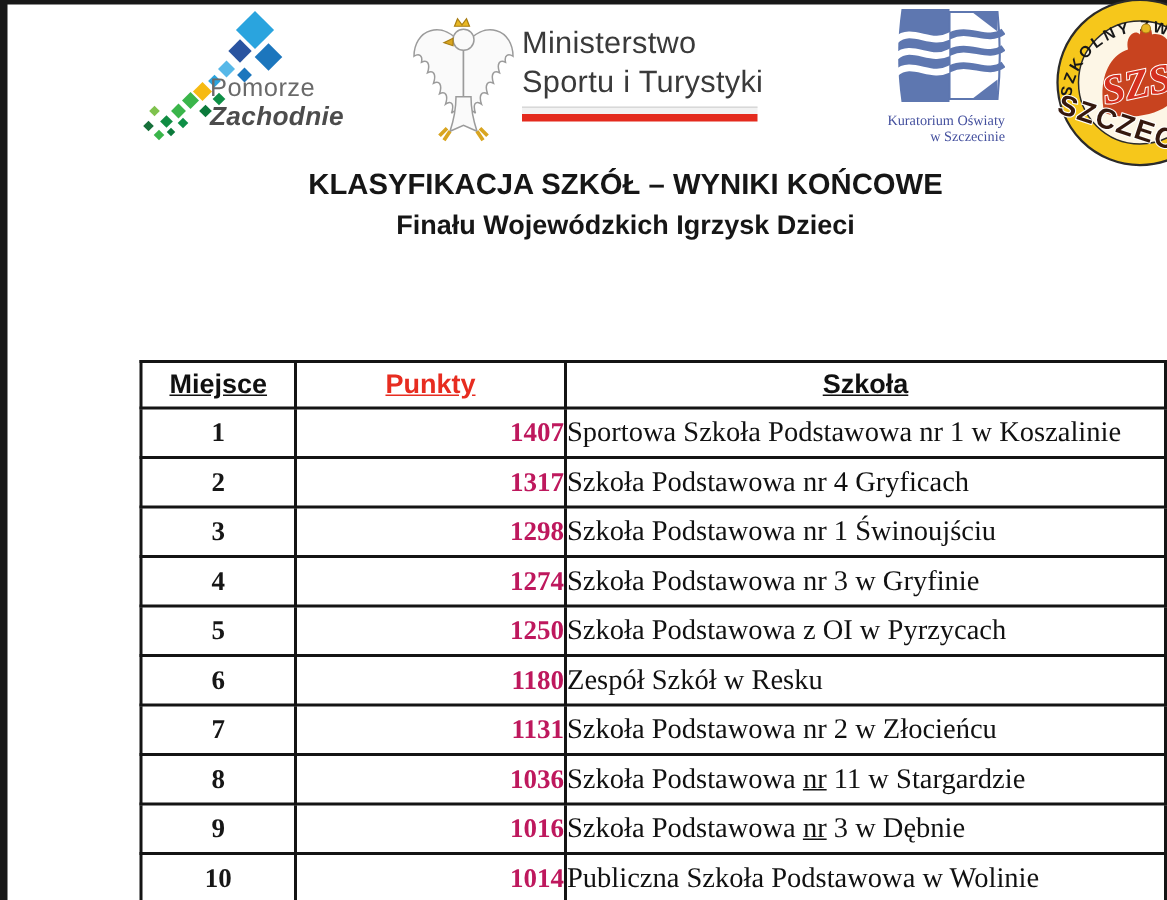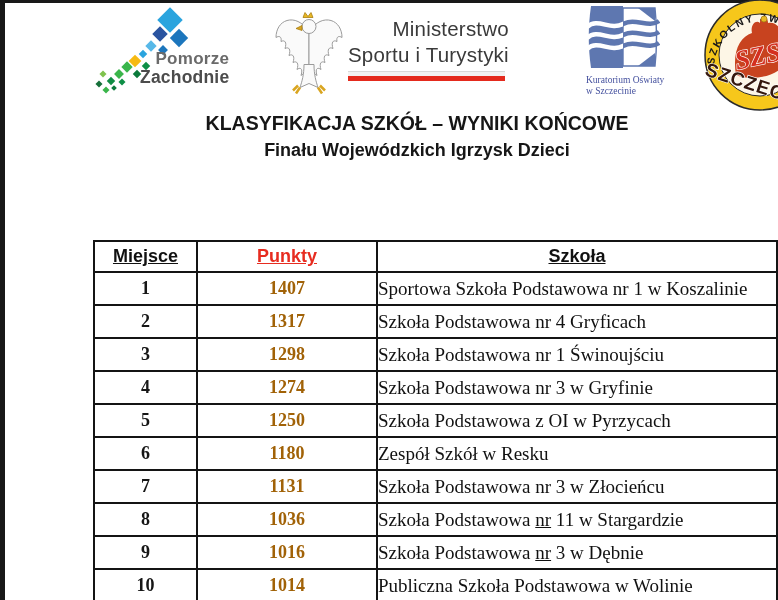--- a/index.html
+++ b/index.html
@@ -4,51 +4,51 @@
 <style>
   html,body{margin:0;padding:0;background:#fff;}
   .page{position:relative;width:778px;height:600px;background:#ffffff;overflow:hidden;
         font-family:"Liberation Sans",sans-serif;}
   .scan-border-top{position:absolute;left:0;top:0;width:778px;height:3px;background:#181818;}
   .scan-border-left{position:absolute;left:0;top:0;width:5px;height:600px;background:#181818;}
 
   
   .logo-pomorze{position:absolute;left:88px;top:6px;width:140px;height:94px;}
   .pomorze-text{position:absolute;left:52px;top:44px;line-height:1.08;color:#6a6a6a;}
-  .pomorze-l1{font-size:17px;font-weight:700;letter-spacing:.3px;text-align:right;}
-  .pomorze-l2{font-size:17.5px;font-weight:700;color:#4c4c4c;letter-spacing:.2px;}
-
-  .logo-ministry{position:absolute;left:272px;top:8px;width:246px;height:88px;text-align:right;}
+  .pomorze-l1{font-size:17px;font-weight:400;letter-spacing:.3px;}
+  .pomorze-l2{font-size:17.5px;font-weight:700;color:#4c4c4c;letter-spacing:.2px;font-style:italic;}
+
+  .logo-ministry{position:absolute;left:272px;top:8px;width:246px;height:88px;}
   .ministry-eagle{position:absolute;left:2px;top:0;}
   .ministry-text{position:absolute;left:76px;top:8px;color:#3a3a3a;font-size:20.5px;line-height:26px;letter-spacing:.2px;}
   .ministry-flagbar{position:absolute;left:76px;top:63px;width:157px;}
   .ministry-flag-white{height:4px;background:#f2f2f2;border-top:1px solid #d8d8d8;}
   .ministry-flag-red{height:5px;background:#e42a1d;}
 
-  .logo-kuratorium{position:absolute;left:586px;top:5px;width:84px;height:92px;text-align:left;}
+  .logo-kuratorium{position:absolute;left:586px;top:5px;width:84px;height:92px;text-align:right;}
   .kuratorium-caption{margin-top:2px;font-family:"Liberation Serif",serif;font-size:9.5px;
       line-height:10.5px;color:#44509e;}
 
   .logo-szs{position:absolute;left:700px;top:-3px;width:124px;height:124px;}
 
   
   .title-block{position:absolute;left:0;top:110px;width:778px;text-align:center;color:#161616;padding-left:28px;}
   .title-line{font-weight:700;line-height:27px;}
   .title-line.l1{font-size:19.5px;}
   .title-line.l2,.title-line.l3,.title-line.l4{font-size:18px;}
 
   
   .results-table{position:absolute;left:93px;top:240px;border-collapse:collapse;table-layout:fixed;width:683px;}
   .results-table th,.results-table td{border:2px solid #141414;padding:0;overflow:hidden;white-space:nowrap;}
   .results-table thead tr{height:31px;}
   .results-table tbody tr{height:33px;background:#fff;}
   th{font:700 18px "Liberation Sans",sans-serif;text-decoration:underline;color:#111;}
   th.h-punkty{color:#e72c20;}
   .c-place{text-align:center;font:700 18px "Liberation Serif",serif;color:#161616;}
-  .c-points{text-align:center;font:700 18px "Liberation Serif",serif;color:#a16207;}
+  .c-points{text-align:right;font:700 18px "Liberation Serif",serif;color:#be185d;}
   .c-school{font:19px "Liberation Serif",serif;color:#111;padding-left:8px;margin-left:12px;}
   .uln{text-decoration:underline;}
 </style>
 </head>
 <body>
 
 <div class="page">
 
   <div class="scan-border-top"></div>
   <div class="scan-border-left"></div>
@@ -194,21 +194,21 @@
           <td class="c-school">Szkoła Podstawowa z OI w Pyrzycach</td>
         </tr>
         <tr>
           <td class="c-place">6</td>
           <td class="c-points">1180</td>
           <td class="c-school">Zespół Szkół w Resku</td>
         </tr>
         <tr>
           <td class="c-place">7</td>
           <td class="c-points">1131</td>
-          <td class="c-school">Szkoła Podstawowa nr 3 w Złocieńcu</td>
+          <td class="c-school">Szkoła Podstawowa nr 2 w Złocieńcu</td>
         </tr>
         <tr>
           <td class="c-place">8</td>
           <td class="c-points">1036</td>
           <td class="c-school">Szkoła Podstawowa <span class="uln">nr</span> 11 w Stargardzie</td>
         </tr>
         <tr>
           <td class="c-place">9</td>
           <td class="c-points">1016</td>
           <td class="c-school">Szkoła Podstawowa <span class="uln">nr</span> 3 w Dębnie</td>

